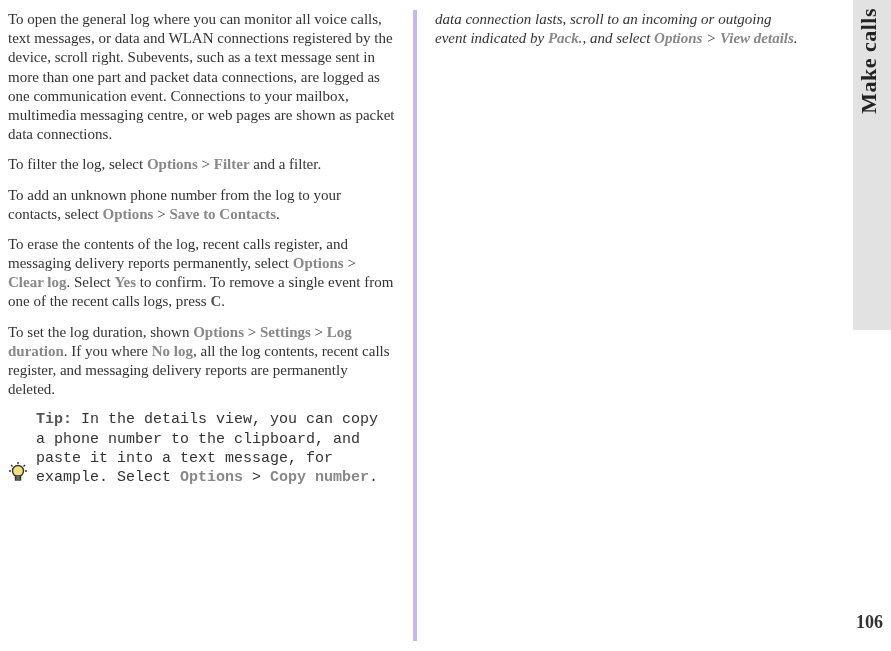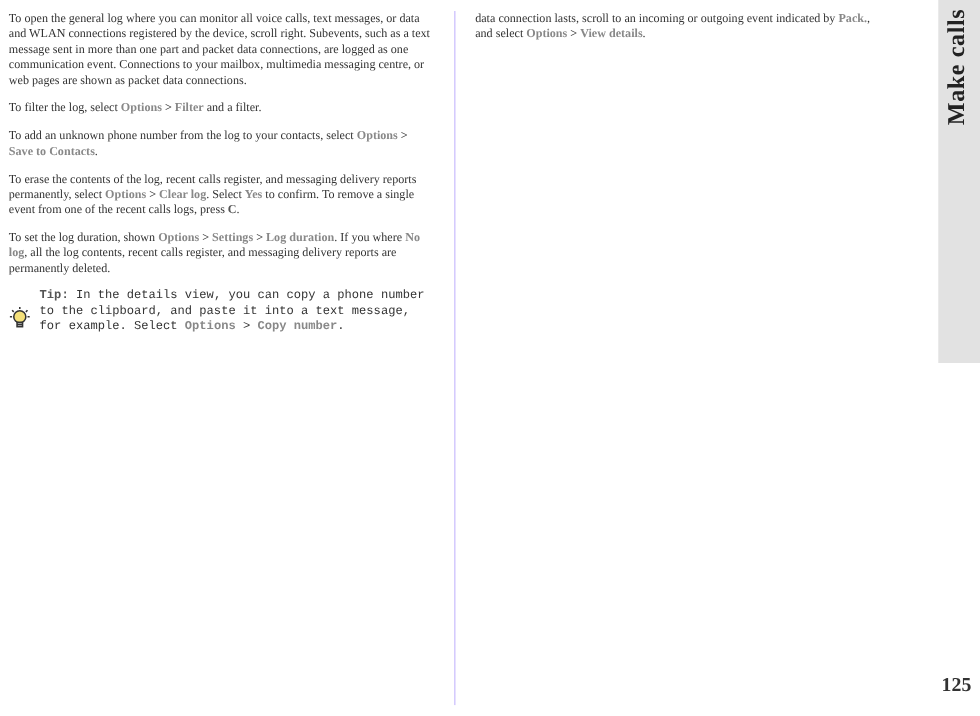--- a/index.html
+++ b/index.html
@@ -12,27 +12,28 @@
     overflow: hidden;
   }
   .page {
     display: flex;
     height: 100%;
     padding: 10px 0 10px 8px;
   }
   .column {
     width: 405px;
     padding-right: 18px;
-    font-size: 11px;
+    font-size: 15px;
     line-height: 1.28;
     color: #333;
   }
   .column + .column {
-    border-left: 1px solid #c4b5fd;
+    border-left: 4px solid #c4b5fd;
     padding-left: 18px;
+    font-style: italic;
   }
   .column p {
     margin-bottom: 11px;
   }
   .menu {
     color: #888;
     font-weight: bold;
   }
   .bold {
     font-weight: bold;
@@ -125,13 +126,13 @@
 
   <div class="column">
     <p><span>data connection lasts, scroll to an incoming or outgoing event indicated by </span><span class="menu">Pack.</span><span>, and select </span><span class="menu">Options</span><span> &gt; </span><span class="menu">View details</span><span>.</span></p>
   </div>
 
 </div>
 
 <div class="side-tab"></div>
 <div class="side-tab-label">Make calls</div>
 
-<div class="page-number">125</div>
+<div class="page-number">106</div>
 
 </body></html>

